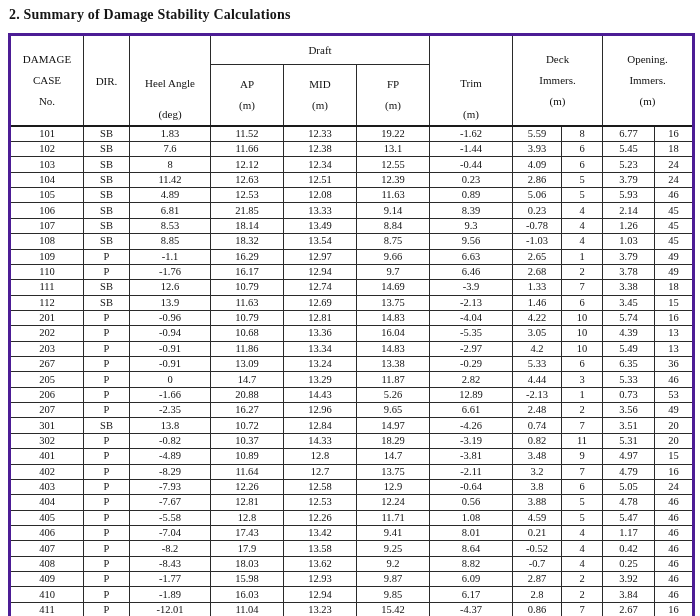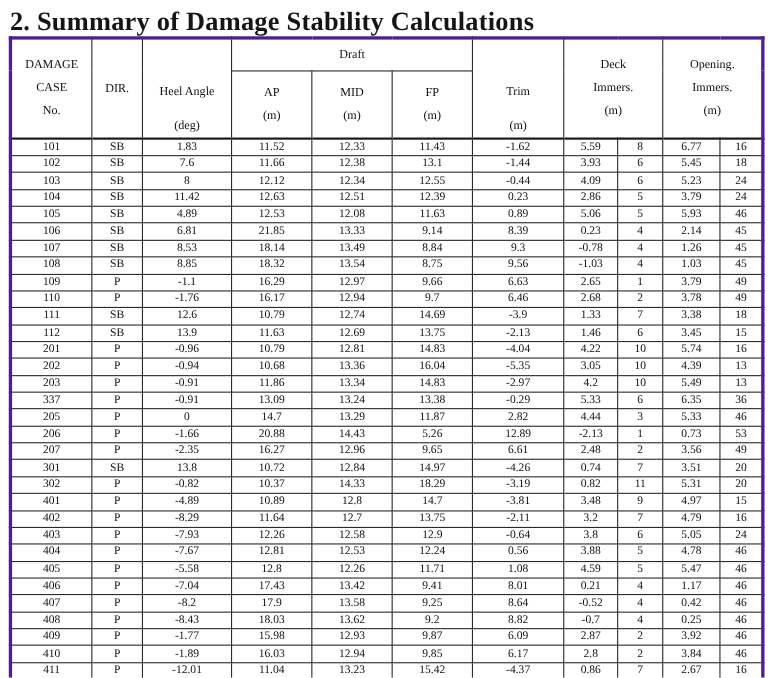--- a/index.html
+++ b/index.html
@@ -5,21 +5,21 @@
   * { margin: 0; padding: 0; box-sizing: border-box; }
   html, body { background: #ffffff; }
   body {
     width: 700px;
     height: 616px;
     font-family: "Liberation Serif", serif;
     color: #111111;
     overflow: hidden;
   }
   .page-title {
-    font-size: 24px;
+    font-size: 14px;
     font-weight: bold;
     letter-spacing: 0.2px;
     padding: 7px 0 0 9px;
     height: 33px;
     color: #151515;
   }
   table.stab {
     border-collapse: collapse;
     table-layout: fixed;
     margin-left: 8px;
@@ -114,21 +114,21 @@
       </th>
     </tr>
   </thead>
   <tbody>
       <tr>
         <td>101</td>
         <td>SB</td>
         <td>1.83</td>
         <td>11.52</td>
         <td>12.33</td>
-        <td>11.43</td>
+        <td>19.22</td>
         <td>-1.62</td>
         <td>5.59</td>
         <td>8</td>
         <td>6.77</td>
         <td>16</td>
       </tr>
       <tr>
         <td>102</td>
         <td>SB</td>
         <td>7.6</td>
@@ -304,21 +304,21 @@
         <td>11.86</td>
         <td>13.34</td>
         <td>14.83</td>
         <td>-2.97</td>
         <td>4.2</td>
         <td>10</td>
         <td>5.49</td>
         <td>13</td>
       </tr>
       <tr>
-        <td>337</td>
+        <td>267</td>
         <td>P</td>
         <td>-0.91</td>
         <td>13.09</td>
         <td>13.24</td>
         <td>13.38</td>
         <td>-0.29</td>
         <td>5.33</td>
         <td>6</td>
         <td>6.35</td>
         <td>36</td>

